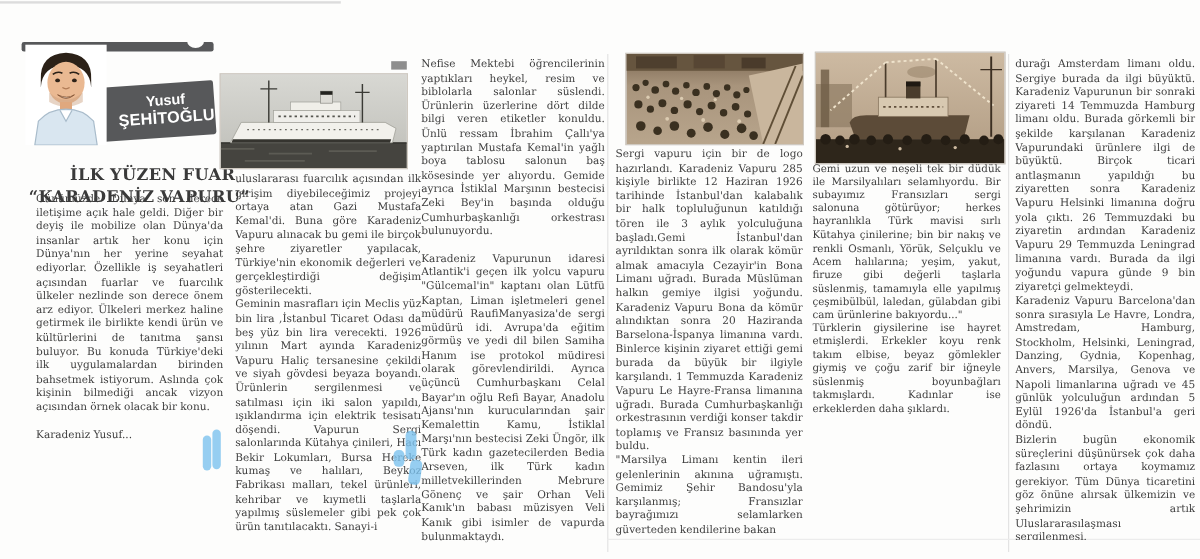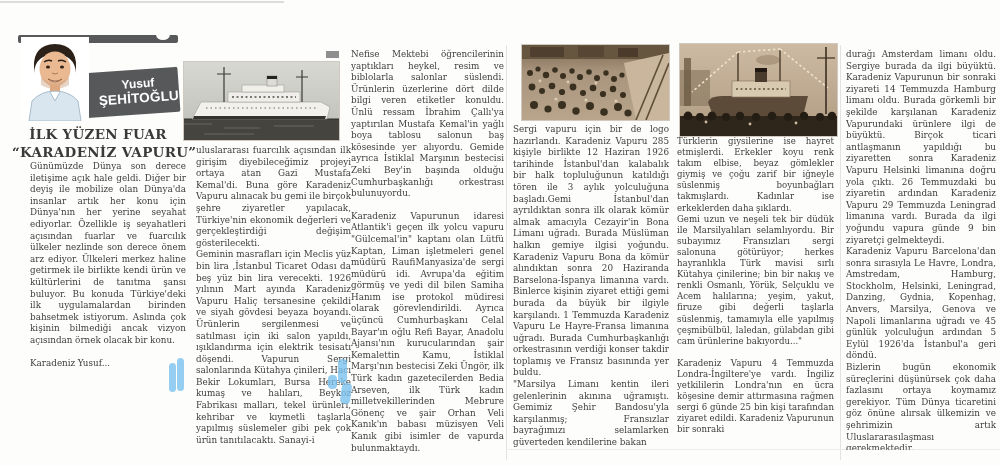--- a/index.html
+++ b/index.html
@@ -63,21 +63,21 @@
   <path d="M31,36 q3,2 6,0" stroke="#b07a55" stroke-width="1" fill="none"></path>
   <path d="M27,42 q7,6 14,0 q-6,4 -14,0" fill="#fff" stroke="#8a5a3a" stroke-width=".8"></path>
   <rect x="29" y="48" width="10" height="8" fill="#e0a87e"></rect>
   <path d="M8,84 L11,64 Q20,54 34,54 Q48,54 57,64 L60,84 Z" fill="#d9e6f0" stroke="#a9bccb" stroke-width="1"></path>
   <path d="M29,55 L34,64 L39,55" fill="#ffffff" stroke="#a9bccb" stroke-width="1"></path>
 </svg>
 <div class="abs banner">
   <div class="first">Yusuf</div>
   <div class="last">ŞEHİTOĞLU</div>
 </div>
-<h1 class="abs title" style="margin:4px;">
+<h1 class="abs title" style="margin:16px;text-align:right;">
   <span style="display:block;">İLK YÜZEN FUAR</span>
   <span style="display:block;">“KARADENİZ VAPURU”</span>
 </h1>
 
 <svg id="photo-ship" class="abs photo" width="155" height="78" viewBox="0 0 155 78">
   <defs>
       <linearGradient id="sky" x1="0" y1="0" x2="0" y2="1">
     <stop offset="0" stop-color="#d8d8d3"></stop>
         <stop offset="1" stop-color="#bdbdb7"></stop>
       </linearGradient>
@@ -212,28 +212,27 @@
 <div id="col3" class="col">
   <p>Nefise Mektebi öğrencilerinin yaptıkları heykel, resim ve biblolarla salonlar süslendi. Ürünlerin üzerlerine dört dilde bilgi veren etiketler konuldu. Ünlü ressam İbrahim Çallı'ya yaptırılan Mustafa Kemal'in yağlı boya tablosu salonun baş kösesinde yer alıyordu. Gemide ayrıca İstiklal Marşının bestecisi Zeki Bey'in başında olduğu Cumhurbaşkanlığı orkestrası bulunuyordu.</p>
   <div class="gap"></div>
   <p>Karadeniz Vapurunun idaresi Atlantik'i geçen ilk yolcu vapuru "Gülcemal'in" kaptanı olan Lütfü Kaptan, Liman işletmeleri genel müdürü RaufiManyasiza'de sergi müdürü idi. Avrupa'da eğitim görmüş ve yedi dil bilen Samiha Hanım ise protokol müdiresi olarak görevlendirildi. Ayrıca üçüncü Cumhurbaşkanı Celal Bayar'ın oğlu Refi Bayar, Anadolu Ajansı'nın kurucularından şair Kemalettin Kamu, İstiklal Marşı'nın bestecisi Zeki Üngör, ilk Türk kadın gazetecilerden Bedia Arseven, ilk Türk kadın milletvekillerinden Mebrure Gönenç ve şair Orhan Veli Kanık'ın babası müzisyen Veli Kanık gibi isimler de vapurda bulunmaktaydı.</p>
 </div>
 <div id="col4" class="col">
   <p>Sergi vapuru için bir de logo hazırlandı. Karadeniz Vapuru 285 kişiyle birlikte 12 Haziran 1926 tarihinde İstanbul'dan kalabalık bir halk topluluğunun katıldığı tören ile 3 aylık yolculuğuna başladı.Gemi İstanbul'dan ayrıldıktan sonra ilk olarak kömür almak amacıyla Cezayir'in Bona Limanı uğradı. Burada Müslüman halkın gemiye ilgisi yoğundu. Karadeniz Vapuru Bona da kömür alındıktan sonra 20 Haziranda Barselona-İspanya limanına vardı. Binlerce kişinin ziyaret ettiği gemi burada da büyük bir ilgiyle karşılandı. 1 Temmuzda Karadeniz Vapuru Le Hayre-Fransa limanına uğradı. Burada Cumhurbaşkanlığı orkestrasının verdiği konser takdir toplamış ve Fransız basınında yer buldu.</p>
   <p>"Marsilya Limanı kentin ileri gelenlerinin akınına uğramıştı. Gemimiz Şehir Bandosu'yla karşılanmış; Fransızlar bayrağımızı selamlarken güverteden kendilerine bakan</p>
 </div>
 <div id="col5" class="col">
+  <p>Gemi uzun ve neşeli tek bir düdük ile Marsilyalıları selamlıyordu. Bir subayımız Fransızları sergi salonuna götürüyor; herkes hayranlıkla Türk mavisi sırlı Kütahya çinilerine; bin bir nakış ve renkli Osmanlı, Yörük, Selçuklu ve Acem halılarına; yeşim, yakut, firuze gibi değerli taşlarla süslenmiş, tamamıyla elle yapılmış çeşmibülbül, laledan, gülabdan gibi cam ürünlerine bakıyordu..."</p>
   <p>Türklerin giysilerine ise hayret etmişlerdi. Erkekler koyu renk takım elbise, beyaz gömlekler giymiş ve çoğu zarif bir iğneyle süslenmiş boyunbağları takmışlardı. Kadınlar ise erkeklerden daha şıklardı.</p>
-  <p>Gemi uzun ve neşeli tek bir düdük ile Marsilyalıları selamlıyordu. Bir subayımız Fransızları sergi salonuna götürüyor; herkes hayranlıkla Türk mavisi sırlı Kütahya çinilerine; bin bir nakış ve renkli Osmanlı, Yörük, Selçuklu ve Acem halılarına; yeşim, yakut, firuze gibi değerli taşlarla süslenmiş, tamamıyla elle yapılmış çeşmibülbül, laledan, gülabdan gibi cam ürünlerine bakıyordu..."</p>
   <div class="gap"></div>
-  <p>Karadeniz Vapuru 4 Temmuzda Londra-İngiltere'ye vardı. İngiliz yetkililerin Londra'nın en ücra köşesine demir attırmasına rağmen sergi 6 günde 25 bin kişi tarafından ziyaret edildi. Karadeniz Vapurunun bir sonraki</p>
 </div>
 <div id="col6" class="col">
   <p>durağı Amsterdam limanı oldu. Sergiye burada da ilgi büyüktü. Karadeniz Vapurunun bir sonraki ziyareti 14 Temmuzda Hamburg limanı oldu. Burada görkemli bir şekilde karşılanan Karadeniz Vapurundaki ürünlere ilgi de büyüktü. Birçok ticari antlaşmanın yapıldığı bu ziyaretten sonra Karadeniz Vapuru Helsinki limanına doğru yola çıktı. 26 Temmuzdaki bu ziyaretin ardından Karadeniz Vapuru 29 Temmuzda Leningrad limanına vardı. Burada da ilgi yoğundu vapura günde 9 bin ziyaretçi gelmekteydi.</p>
   <p>Karadeniz Vapuru Barcelona'dan sonra sırasıyla Le Havre, Londra, Amstredam, Hamburg, Stockholm, Helsinki, Leningrad, Danzing, Gydnia, Kopenhag, Anvers, Marsilya, Genova ve Napoli limanlarına uğradı ve 45 günlük yolculuğun ardından 5 Eylül 1926'da İstanbul'a geri döndü.</p>
-  <p>Bizlerin bugün ekonomik süreçlerini düşünürsek çok daha fazlasını ortaya koymamız gerekiyor. Tüm Dünya ticaretini göz önüne alırsak ülkemizin ve şehrimizin artık Uluslararasılaşması gerekmektedir.</p>
+  <p>Bizlerin bugün ekonomik süreçlerini düşünürsek çok daha fazlasını ortaya koymamız gerekiyor. Tüm Dünya ticaretini göz önüne alırsak ülkemizin ve şehrimizin artık Uluslararasılaşması sergilenmesi.</p>
 </div>
 
 <div class="abs hl" style="left:169px;top:363px;width:7px;height:29px;"></div>
 <div class="abs hl" style="left:177px;top:358px;width:7px;height:33px;"></div>
 <div class="abs hl" style="left:328px;top:375px;width:9px;height:14px;"></div>
 <div class="abs hl" style="left:338px;top:359px;width:9px;height:24px;"></div>
 <div class="abs hl" style="left:341px;top:383px;width:10px;height:21px;transform:rotate(8deg);"></div>
 
 </body></html>

